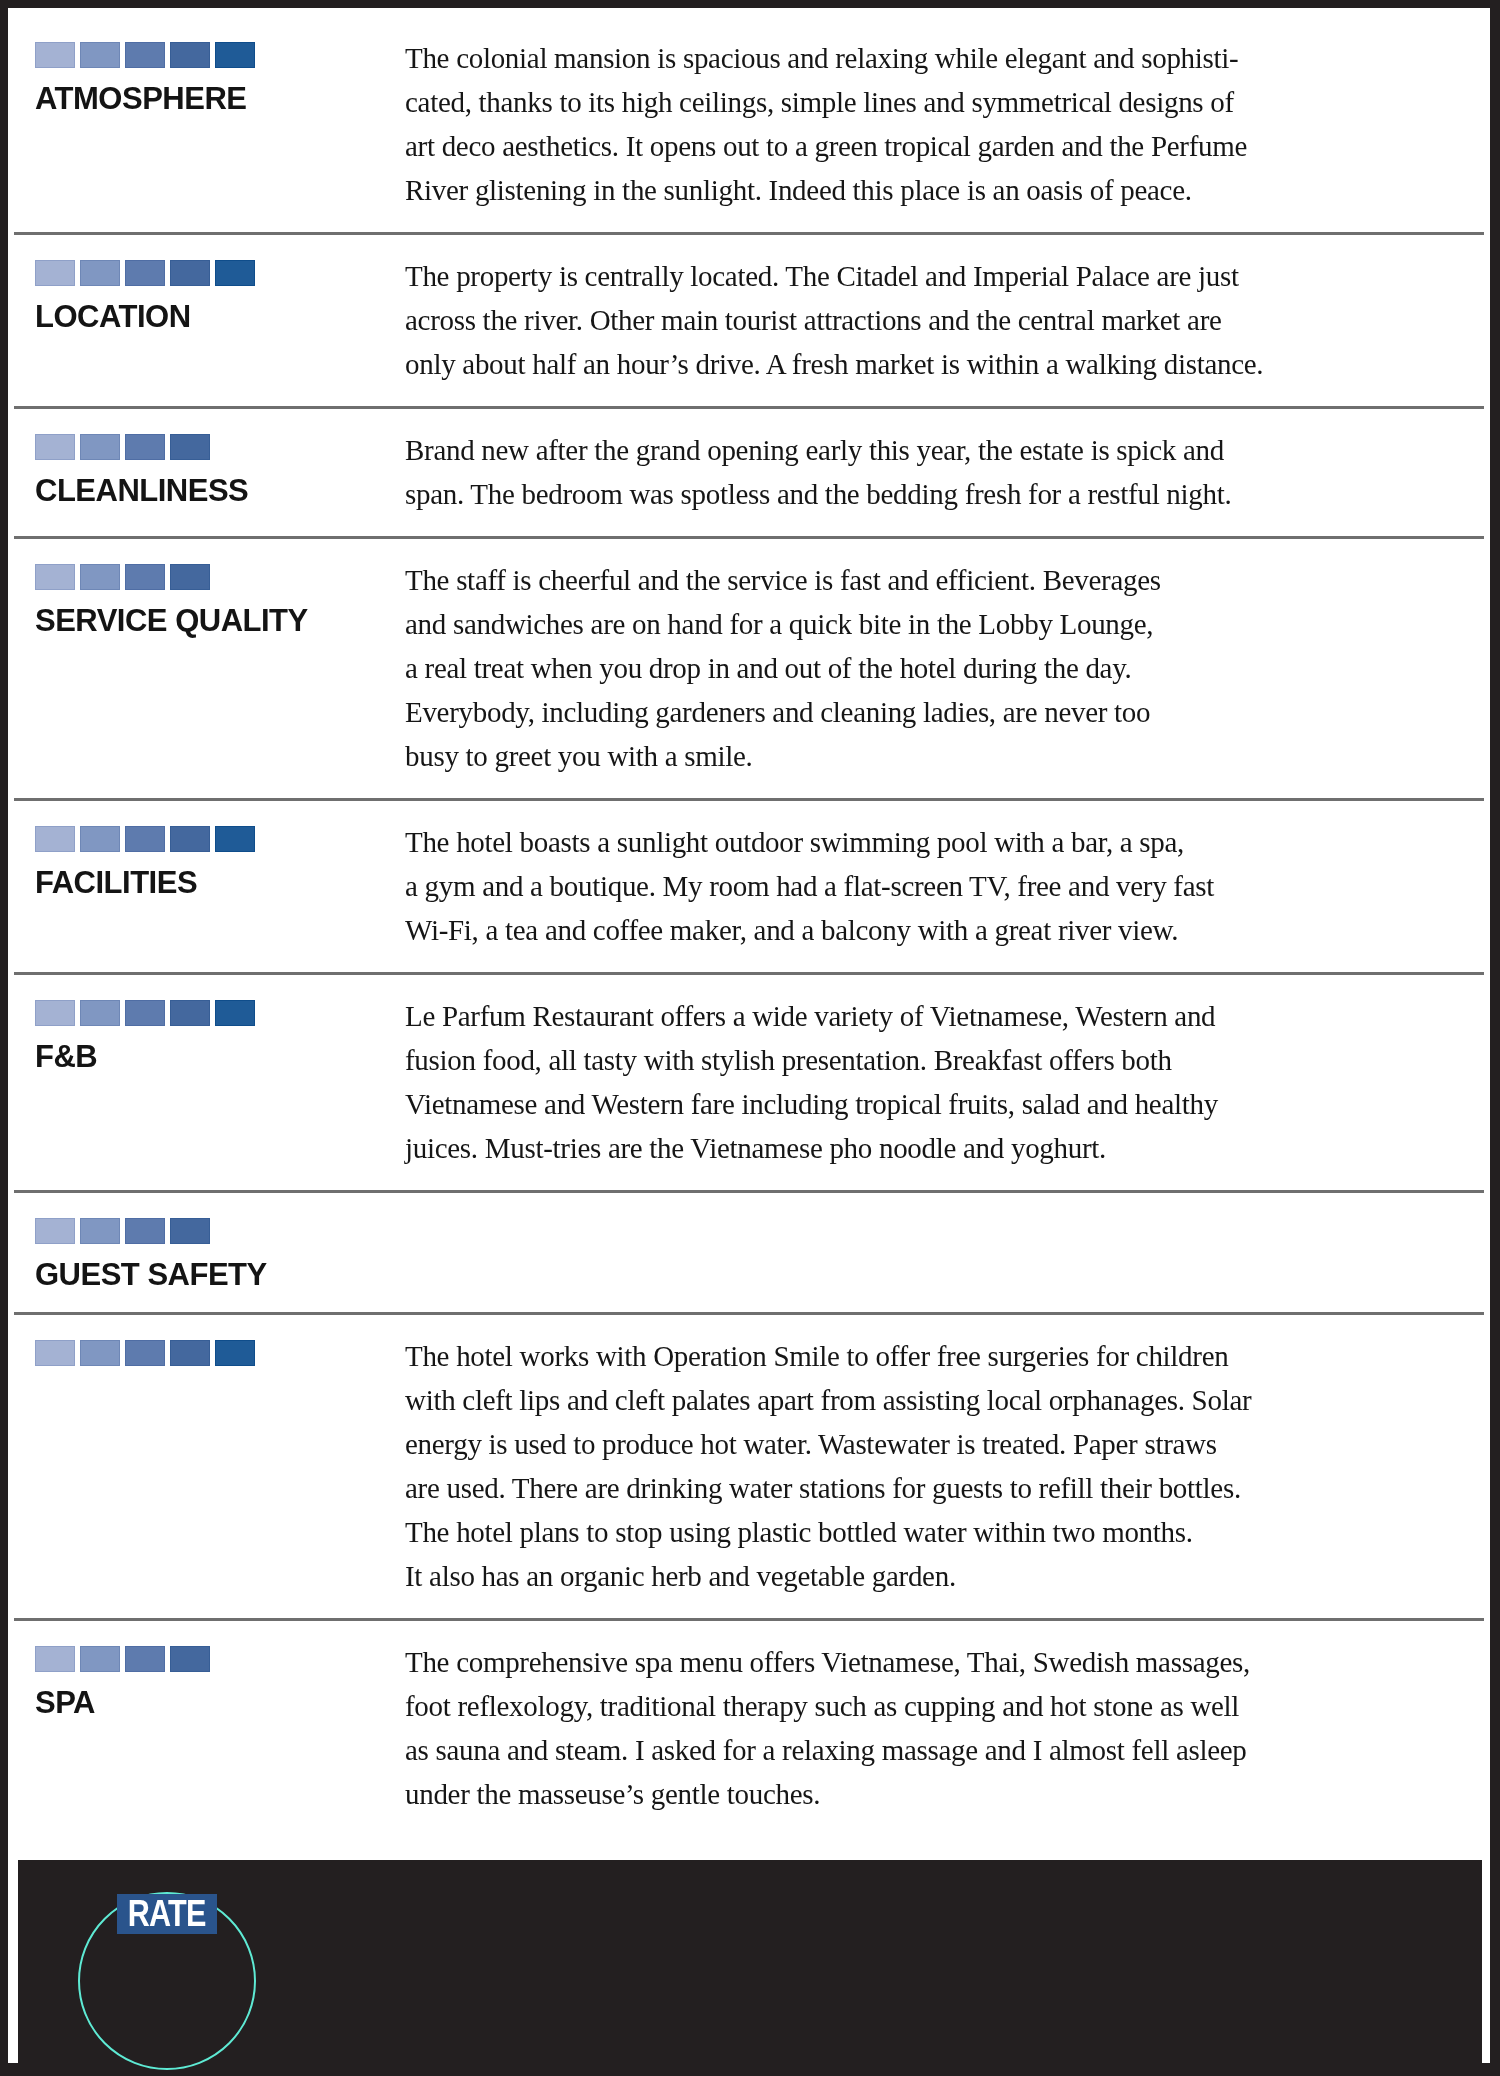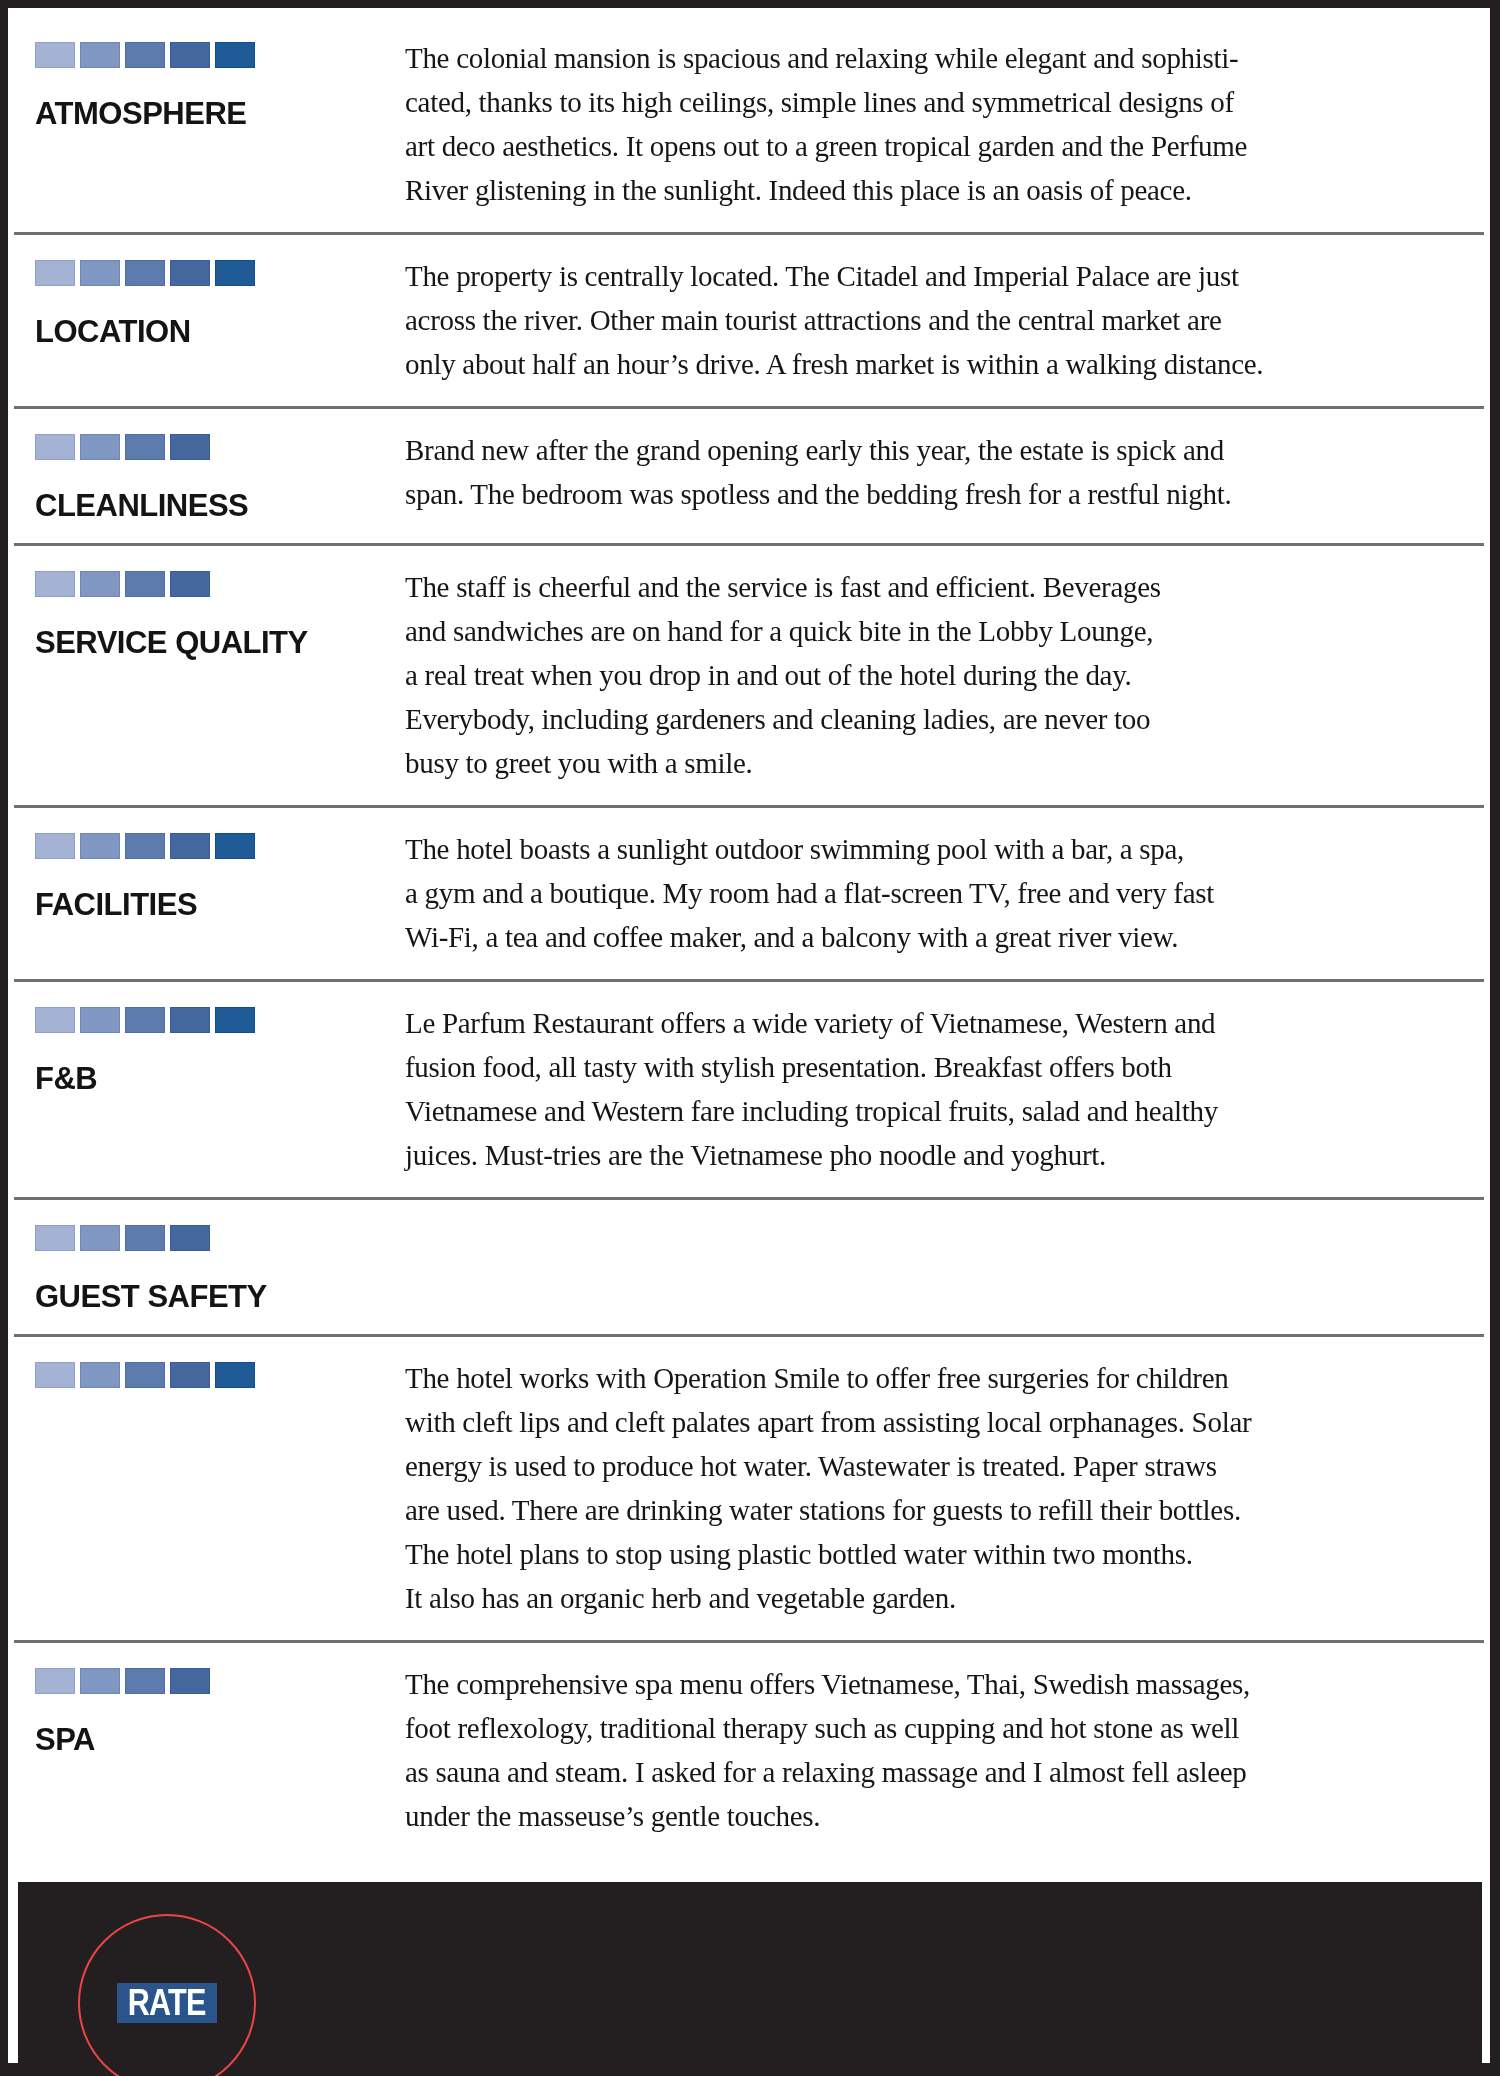--- a/index.html
+++ b/index.html
@@ -11,27 +11,27 @@
   .frame-right{right:0;top:0;width:10px;height:100%;}
   .frame-bottom{left:0;bottom:0;width:100%;height:13px;}
   .content{position:absolute;left:8px;top:8px;right:10px;bottom:13px;background:#fff;}
   .sections{display:block;margin:0 6px;}
   .row{display:flex;padding:19px 0 20px 0;border-bottom:3px solid var(--divider,#6f6f6f);}
   .row:first-child{padding-top:28px;}
   .row:last-child{border-bottom:none;}
   .rating-col{width:391px;flex-shrink:0;box-sizing:border-box;padding-left:21px;}
   .rating-bar{display:flex;gap:5px;margin-top:6px;}
   .square{display:block;width:40px;height:26px;box-sizing:border-box;border:1px solid rgba(20,50,100,0.35);}
-  .section-label{margin:28px 0 0 0;font-family:"Liberation Sans",sans-serif;font-weight:bold;
+  .section-label{margin:13px 0 0 0;font-family:"Liberation Sans",sans-serif;font-weight:bold;
     font-size:31px;line-height:35px;letter-spacing:-0.5px;color:#141414;white-space:pre;}
   .section-text{flex:1;margin:0;padding-right:12px;font-size:29px;line-height:44px;
     letter-spacing:-0.3px;color:#161616;white-space:pre-line;}
   .rate-box{display:flex;align-items:center;margin:24px 8px 0 10px;height:242px;background:var(--frame,#231f20);}
-  .rate-circle{width:174px;height:174px;margin-left:60px;border:2px solid #ef4444;border-radius:50%;
-    display:flex;align-items:center;justify-content:center;flex-shrink:0;}
+  .rate-circle{width:174px;height:174px;margin-left:60px;border:2px solid #5eead4;border-radius:50%;
+    display:flex;align-items:flex-start;justify-content:center;flex-shrink:0;}
   .rate-badge{width:100px;height:40px;background:var(--badge,#2a548c);display:flex;align-items:center;justify-content:center;}
   .rate-badge span{font-family:"Liberation Sans",sans-serif;font-weight:bold;font-size:36px;color:#ffffff;
     transform:scaleX(0.85);letter-spacing:-1px;}
   .rate-text{margin-left:152px;color:#ffffff;font-size:30px;line-height:47px;white-space:pre-line;}
 </style>
 </head>
 <body>
 
 <div class="page">
   <div class="frame frame-top" style="background: rgb(35, 31, 32);"></div>

